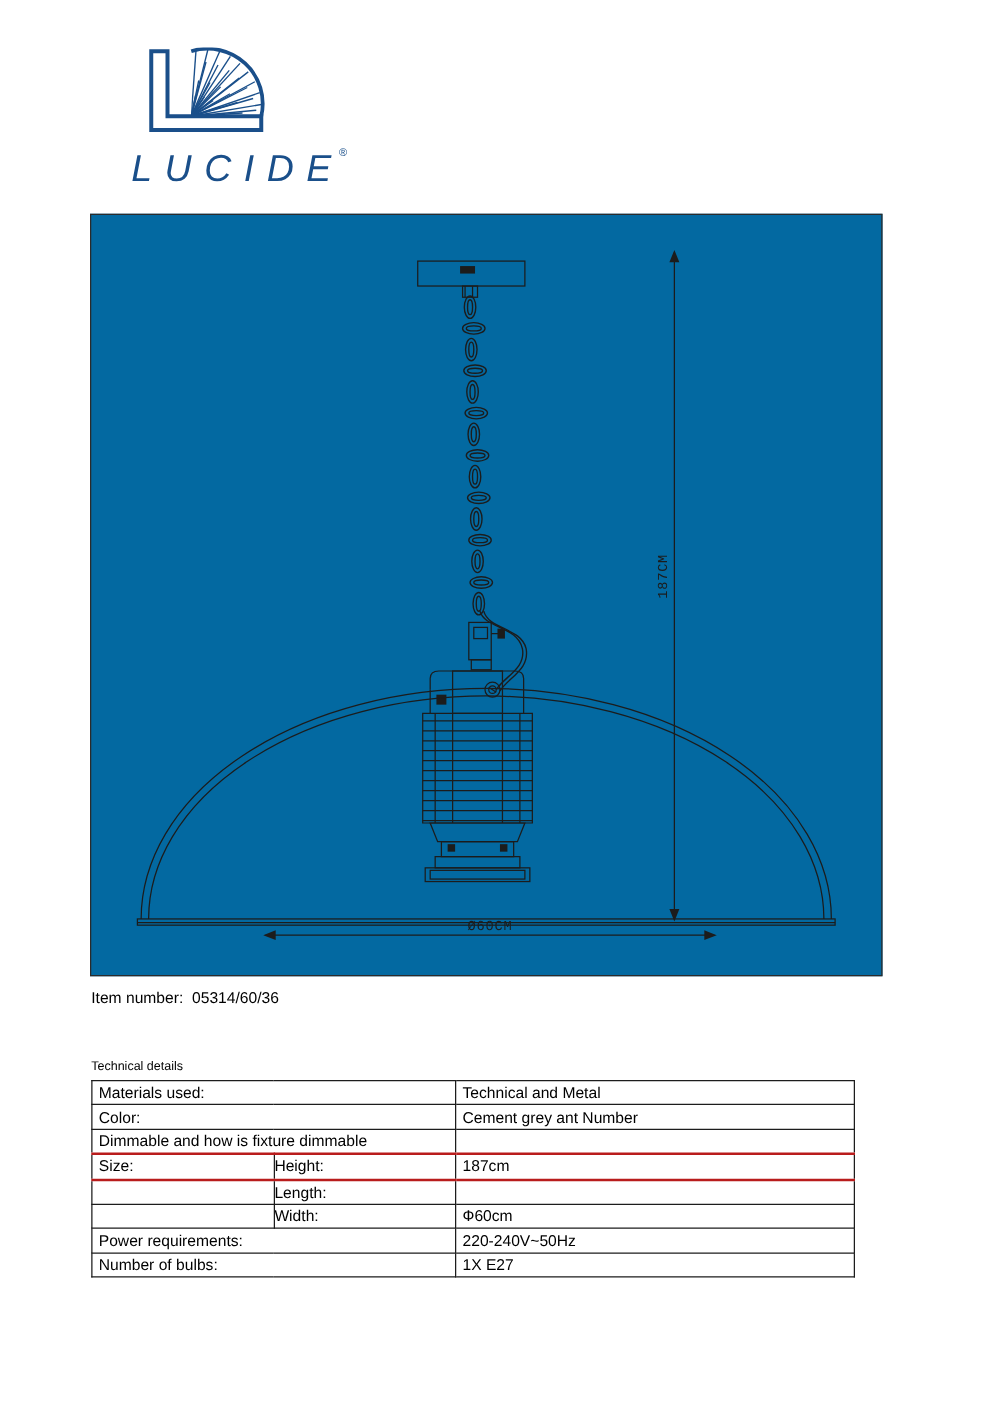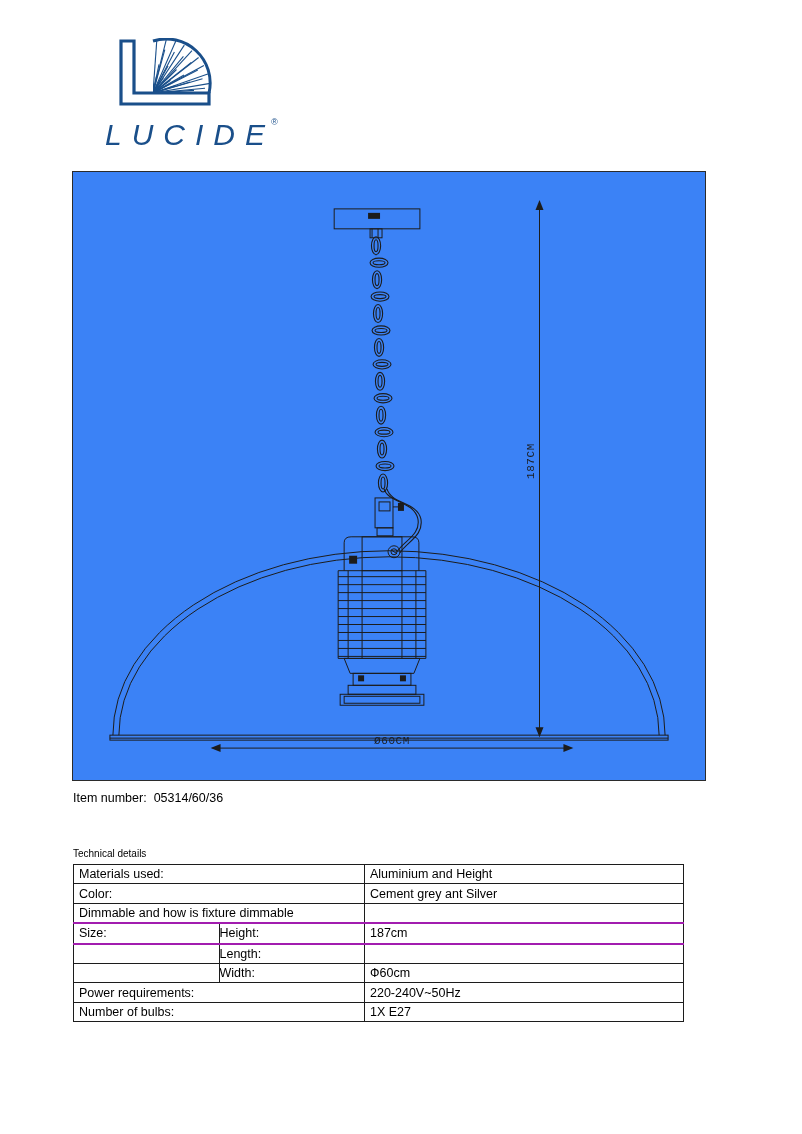--- a/index.html
+++ b/index.html
@@ -57,21 +57,21 @@
 
   
   #drawing-frame {
     position: absolute;
     left: 72px;
     top: 171px;
     width: 634px;
     height: 610px;
     border: 1px solid #2b2b2b;
     box-sizing: border-box;
-    background: #3b82f6;
+    background: #0369a1;
   }
   #drawing-svg {
     position: absolute;
     left: 0;
     top: 0;
     width: 100%;
     height: 100%;
     display: block;
   }
 
@@ -113,21 +113,21 @@
     overflow: hidden;
   }
   #tech-table td.cell-label { width: 160px; }
   #tech-table td.cell-sublabel {
     width: 160px;
     text-align: left;
     padding: 0;
   }
   #tech-table td.cell-value { width: 313px; }
   
-  #tech-table tr.thick-below td { border-bottom: 2px solid #a21caf; }
+  #tech-table tr.thick-below td { border-bottom: 2px solid #b91c1c; }
 </style>
 </head>
 <body>
 
 <div id="logo-block">
   <div id="logo-mark">
     <svg viewBox="0 0 108 76" width="108" height="76" aria-hidden="true">
       <defs>
         <clipPath id="dclip">
           <path d="M8 3 L40 3 L40 55 L96 55 A44 44 0 0 0 40 3 Z"></path>
@@ -303,25 +303,25 @@
 <div id="item-number-line">
   <span>Item number:</span><span class="inum-value">05314/60/36</span>
 </div>
 
 <div id="tech-heading">Technical details</div>
 
 <table id="tech-table">
   <tbody>
     <tr>
       <td class="cell-label-wide" colspan="2">Materials used:</td>
-      <td class="cell-value">Aluminium and Height</td>
+      <td class="cell-value">Technical and Metal</td>
     </tr>
     <tr>
       <td class="cell-label-wide" colspan="2">Color:</td>
-      <td class="cell-value">Cement grey ant Silver</td>
+      <td class="cell-value">Cement grey ant Number</td>
     </tr>
     <tr class="thick-below">
       <td class="cell-label-wide" colspan="2">Dimmable and how is fixture dimmable</td>
       <td class="cell-value"></td>
     </tr>
     <tr class="thick-below">
       <td class="cell-label">Size:</td>
       <td class="cell-sublabel">Height:</td>
       <td class="cell-value">187cm</td>
     </tr>

